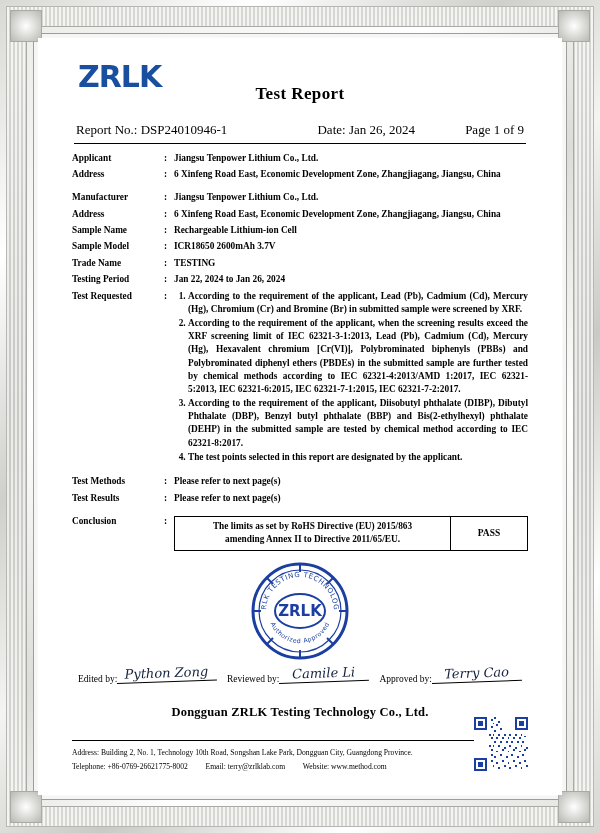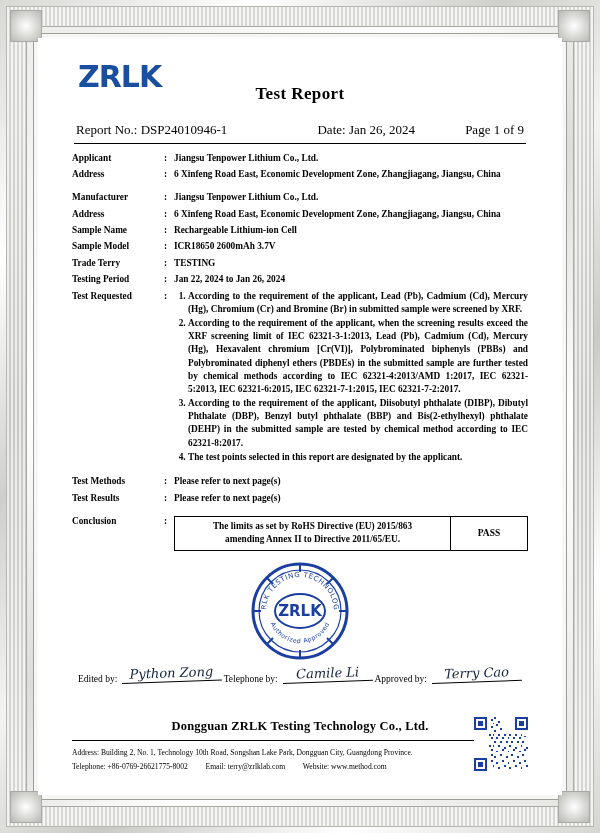--- a/index.html
+++ b/index.html
@@ -185,21 +185,20 @@
     display: flex;
     align-items: flex-end;
     justify-content: space-between;
     font-size: 9.5px;
     padding: 0 6px;
     margin-top: 2px;
   }
   .sig-block {
     display: flex;
     align-items: flex-end;
-    gap: 5px;
   }
   .sig-name {
     font-family: "DejaVu Serif", serif;
     font-style: italic;
     font-size: 13px;
     color: #14213d;
     border-bottom: 1px solid #000;
     padding: 0 8px 1px 8px;
     min-width: 74px;
     text-align: center;
@@ -212,21 +211,21 @@
     position: absolute;
     left: 34px;
     right: 34px;
     bottom: 22px;
   }
   .footer-company {
     text-align: center;
     font-size: 12.5px;
     font-weight: bold;
     letter-spacing: 0.2px;
-    margin-bottom: 6px;
+    margin-bottom: 20px;
   }
   .footer hr.rule2 {
     border: none;
     border-top: 1px solid #000;
     margin: 0 0 5px 0;
   }
   .footer-lines {
     font-size: 7.6px;
     line-height: 1.75;
     padding-right: 64px;
@@ -305,21 +304,21 @@
         <td class="label">Sample Name</td>
         <td class="colon">:</td>
         <td class="value">Rechargeable Lithium-ion Cell</td>
       </tr>
       <tr>
         <td class="label">Sample Model</td>
         <td class="colon">:</td>
         <td class="value">ICR18650 2600mAh 3.7V</td>
       </tr>
       <tr>
-        <td class="label">Trade Terry</td>
+        <td class="label">Trade Name</td>
         <td class="colon">:</td>
         <td class="value">TESTING</td>
       </tr>
       <tr>
         <td class="label">Testing Period</td>
         <td class="colon">:</td>
         <td class="value">Jan 22, 2024 to Jan 26, 2024</td>
       </tr>
 
       <tr>
@@ -400,21 +399,21 @@
         </svg>
       </div>
     </div>
 
     <div class="sig-row">
       <div class="sig-block">
         <span>Edited by:</span>
         <span class="sig-name">Python Zong</span>
       </div>
       <div class="sig-block">
-        <span>Telephone by:</span>
+        <span>Reviewed by:</span>
         <span class="sig-name">Camile Li</span>
       </div>
       <div class="sig-block">
         <span>Approved by:</span>
         <span class="sig-name">Terry Cao</span>
       </div>
     </div>
 
     <div class="footer">
       <div class="footer-company">Dongguan ZRLK Testing Technology Co., Ltd.</div>

